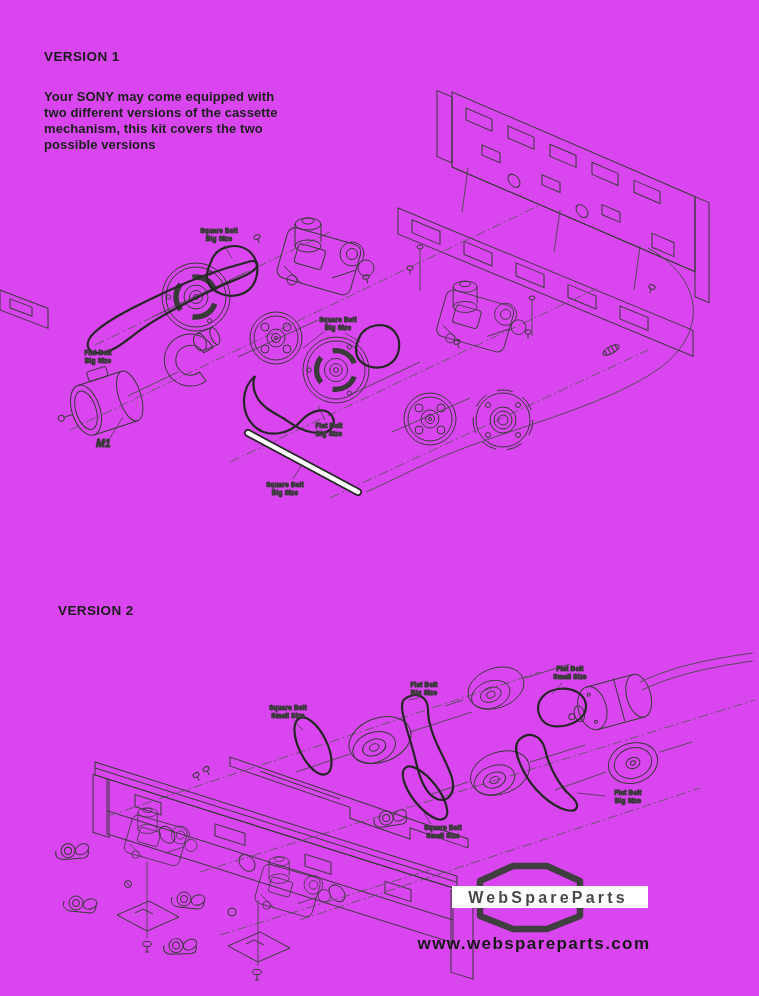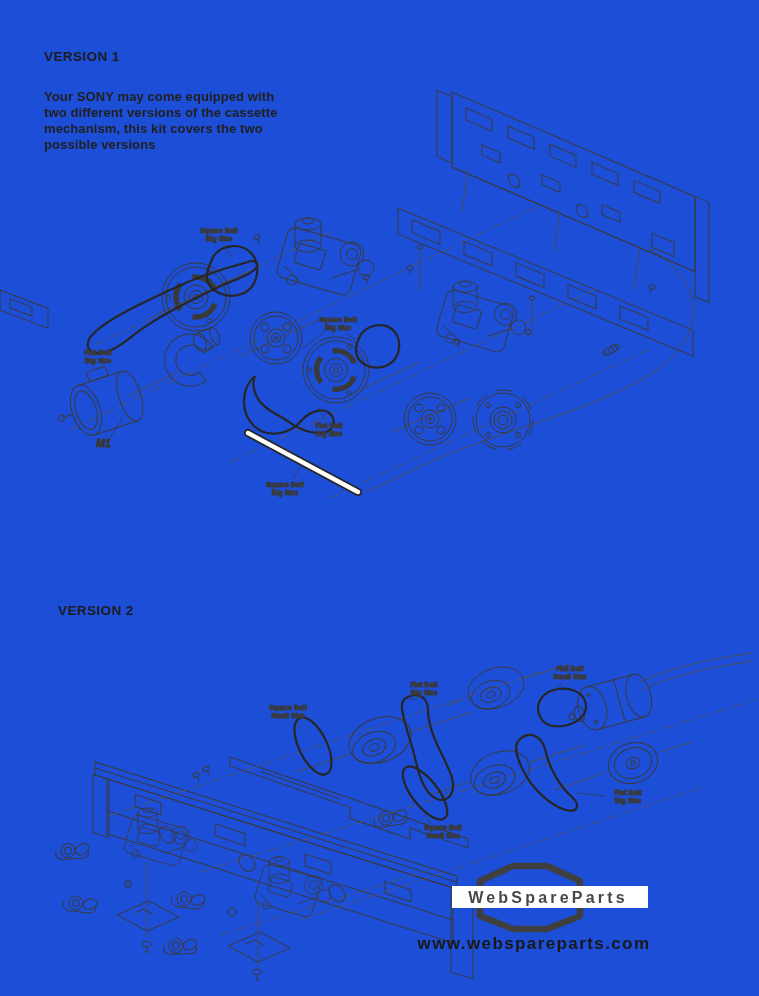--- a/index.html
+++ b/index.html
@@ -1,19 +1,19 @@
 <!DOCTYPE html>
 <html><head>
 <meta charset="utf-8">
 <style>
   html,body{margin:0;padding:0;background:#e8e8e8;}
   .page{
     position:relative;
     width:759px;height:996px;
-    background:#1d4ed8;
+    background:#d946ef;
     overflow:hidden;
     font-family:"Liberation Sans", sans-serif;
   }
   svg{position:absolute;left:0;top:0;}
   text{font-family:"Liberation Sans", sans-serif;}
   .h1{font-size:13.5px;font-weight:bold;fill:#1c1c1c;letter-spacing:.4px;}
   .para{font-size:13px;font-weight:bold;fill:#202020;letter-spacing:.1px;}
   .lbl{font-size:6.4px;font-weight:bold;fill:#2b2b2b;text-anchor:middle;letter-spacing:.2px;}
   .m1{font-size:10.5px;font-style:italic;font-weight:bold;fill:#2b2b2b;}
   .logoTxt{font-size:16px;font-weight:bold;fill:#474747;letter-spacing:3.2px;text-anchor:middle;}

